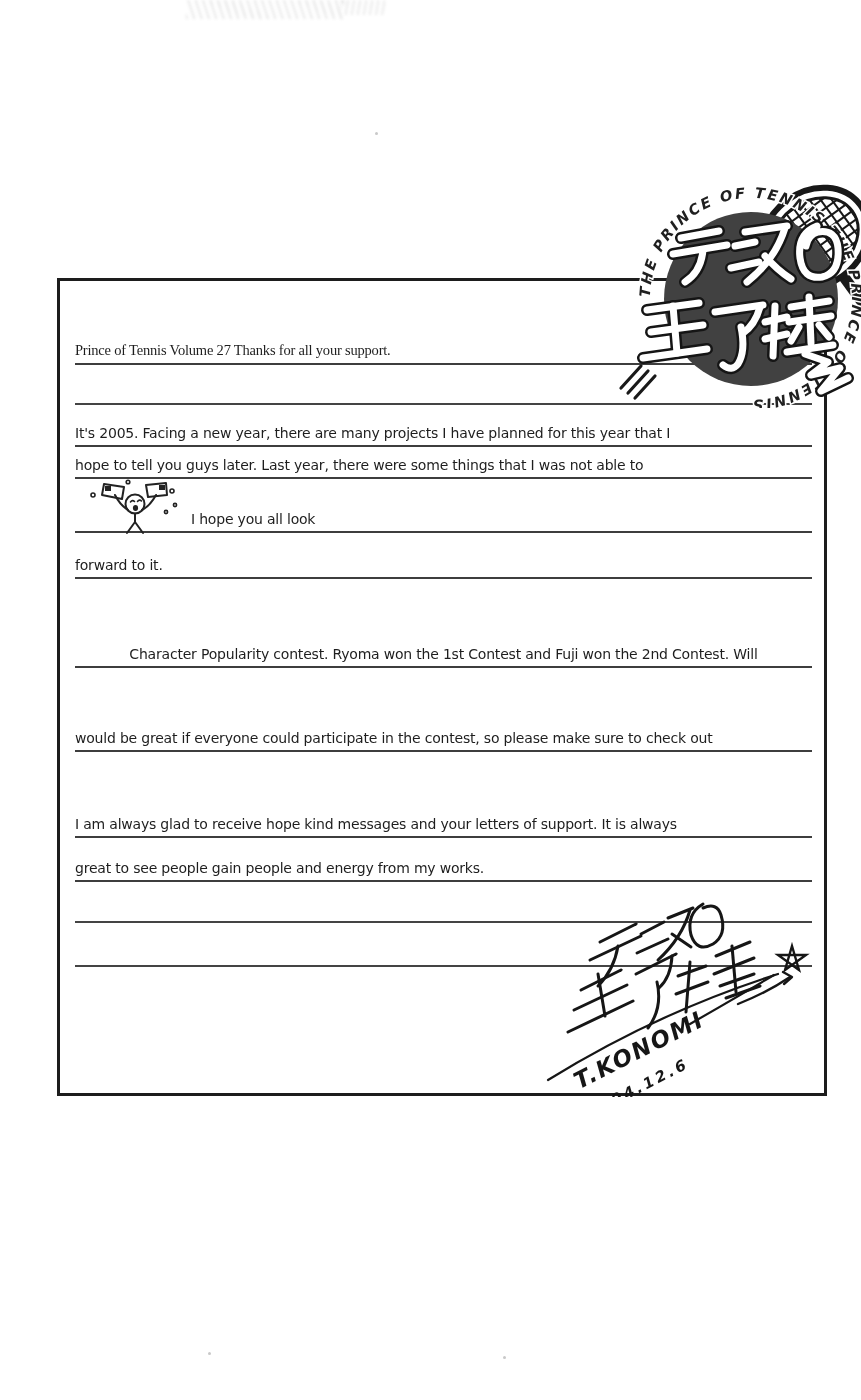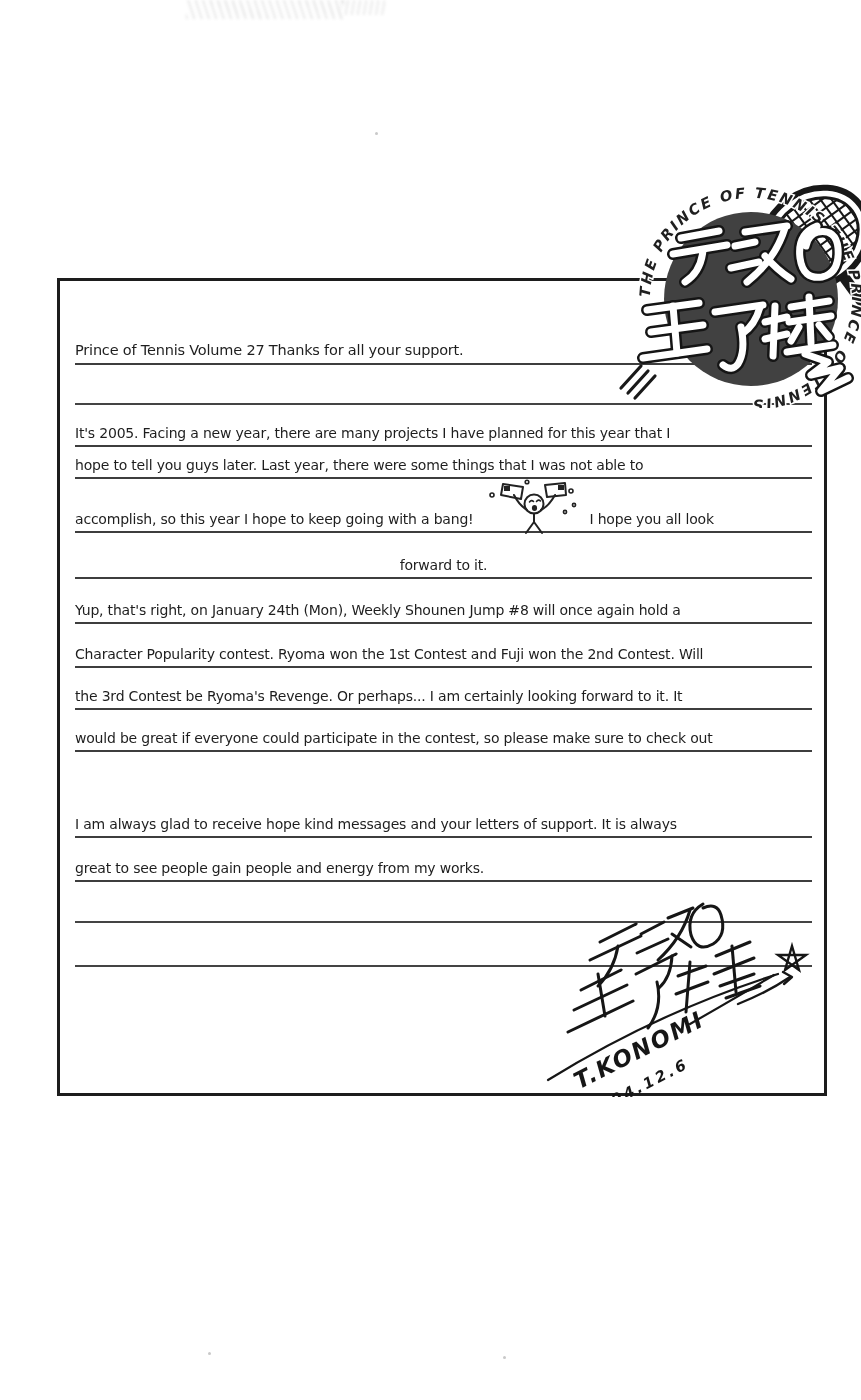--- a/index.html
+++ b/index.html
@@ -23,28 +23,28 @@
   }
   .row {
     position:absolute; left:15px; width:737px; height:34px;
     border-bottom:2px solid #3e3e3e; box-sizing:border-box;
     display:flex; align-items:flex-end;
     font-size:14px; letter-spacing:-0.2px; line-height:1.1;
     white-space:nowrap; overflow:visible;
   }
   .row > span { padding-bottom:4px; }
   .row.blank { border-bottom-color:#444; }
-  .r-header { top:50px;  font-size:14.5px; }
+  .r-header { top:50px;  font-size:14.5px;font-family:Liberation Serif, serif; }
   .r-2  { top:90px; }
   .r-3  { top:132px; }
   .r-4  { top:164px; }
   .r-5  { top:218px; }
-  .r-6  { top:264px;justify-content:center; }
+  .r-6  { top:264px; }
   .r-7  { top:309px; }
-  .r-8  { top:353px; }
+  .r-8  { top:353px;justify-content:center; }
   .r-9  { top:395px; }
   .r-10 { top:437px; }
   .r-11 { top:478px; }
   .r-12 { top:523px; }
   .r-13 { top:567px; }
   .r-14 { top:608px; }
   .r-15 { top:652px; }
 
   .doodle-wrap { margin:0 8px -4px 12px; flex:0 0 auto; }
 
@@ -79,21 +79,20 @@
     <div class="row r-2 blank"></div>
 
     <div class="row r-3">
       <span>It's 2005. Facing a new year, there are many projects I have planned for this year that I</span>
     </div>
     <div class="row r-4">
       <span>hope to tell you guys later. Last year, there were some things that I was not able to</span>
     </div>
 
     <div class="row r-5">
-      <span>accomplish, so this year I hope to keep going with a bang!</span>
 
       <svg class="doodle-wrap" width="96" height="56" viewBox="0 0 96 56">
         <g fill="none" stroke="#222" stroke-width="2" stroke-linecap="round" stroke-linejoin="round">
 
           <polygon points="17,5 37,8 35,20 15,16" fill="#fff"></polygon>
           <rect x="18" y="7" width="6" height="5" fill="#222" stroke="none"></rect>
           <polygon points="59,6 79,4 80,16 61,18" fill="#fff"></polygon>
           <rect x="72" y="6" width="6" height="5" fill="#222" stroke="none"></rect>
 
           <circle cx="48" cy="25" r="9.5" fill="#fff"></circle>
@@ -116,28 +115,22 @@
           <circle cx="88" cy="26" r="1.6"></circle>
           <circle cx="79" cy="33" r="1.6"></circle>
         </g>
       </svg>
       <span>I hope you all look</span>
     </div>
 
     <div class="row r-6">
       <span>forward to it.</span>
     </div>
-    <div class="row r-7">
-      <span>Yup, that's right, on January 24th (Mon), Weekly Shounen Jump #8 will once again hold a</span>
-    </div>
     <div class="row r-8">
       <span>Character Popularity contest. Ryoma won the 1st Contest and Fuji won the 2nd Contest.  Will</span>
-    </div>
-    <div class="row r-9">
-      <span>the 3rd Contest be Ryoma's Revenge.  Or perhaps... I am certainly looking forward to it. It</span>
     </div>
     <div class="row r-10">
       <span>would be great if everyone could participate in the contest, so please make sure to check out</span>
     </div>
     <div class="row r-12">
       <span>I am always glad to receive hope kind messages and your letters of support. It is always</span>
     </div>
     <div class="row r-13">
       <span>great to see people gain people and energy from my works.</span>
     </div>

